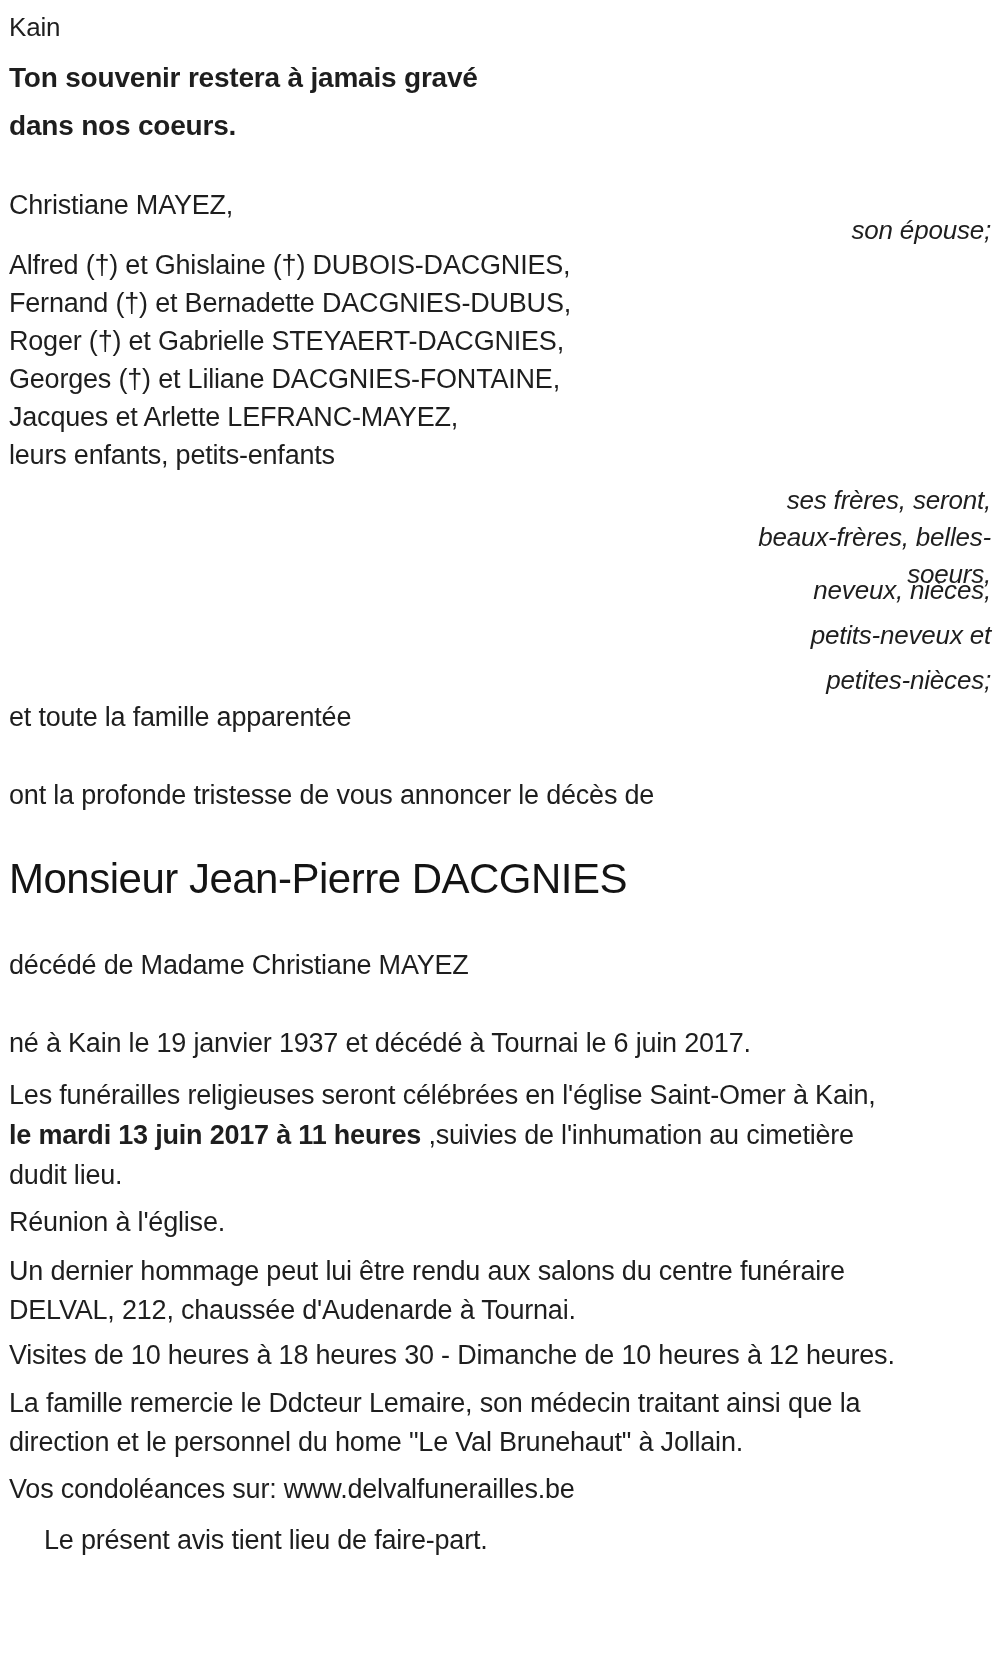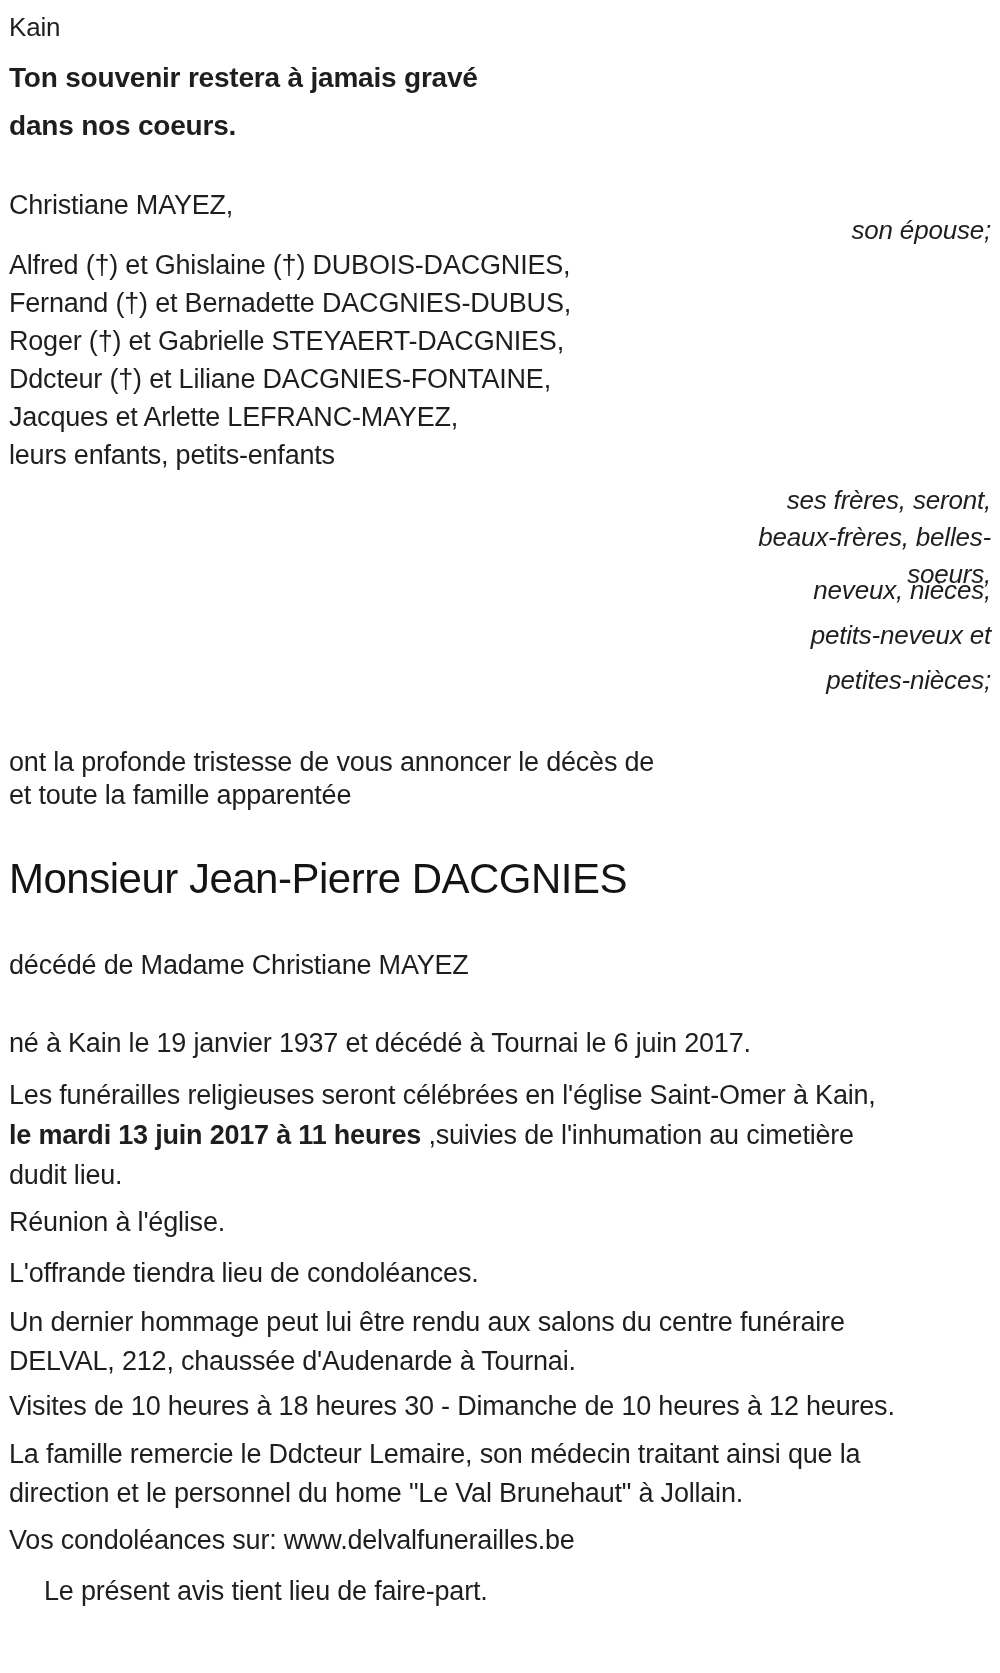--- a/index.html
+++ b/index.html
@@ -69,55 +69,54 @@
     <div>dans nos coeurs.</div>
   </div>
 
   <div class="line spouse-name">Christiane MAYEZ,</div>
   <div class="right-it spouse-relation">son épouse;</div>
 
   <div>
     <div class="line">Alfred (†) et Ghislaine (†) DUBOIS-DACGNIES,</div>
     <div class="line">Fernand (†) et Bernadette DACGNIES-DUBUS,</div>
     <div class="line">Roger (†) et Gabrielle STEYAERT-DACGNIES,</div>
-    <div class="line">Ddcteur (†) et Liliane DACGNIES-FONTAINE,</div>
+    <div class="line">Georges (†) et Liliane DACGNIES-FONTAINE,</div>
     <div class="line">Jacques et Arlette LEFRANC-MAYEZ,</div>
     <div class="line">leurs enfants, petits-enfants</div>
   </div>
 
   <div class="right-it relations-1">
     <div>ses frères, seront,</div>
     <div>beaux-frères, belles-</div>
     <div>soeurs,</div>
   </div>
   <div class="right-it relations-2">
     <div>neveux, nièces,</div>
     <div>petits-neveux et</div>
     <div>petites-nièces;</div>
   </div>
 
+  <div class="line family-rest">et toute la famille apparentée</div>
+
   <div class="line announcement">ont la profonde tristesse de vous annoncer le décès de</div>
-
-  <div class="line family-rest">et toute la famille apparentée</div>
 
   <h1 class="deceased-name">Monsieur Jean-Pierre DACGNIES</h1>
 
   <div class="line spouse-of">décédé de Madame Christiane MAYEZ</div>
 
   <div class="birth-death">né à Kain le 19 janvier 1937 et décédé à Tournai le 6 juin 2017.</div>
 
   <div class="funeral">
     <div>Les funérailles religieuses seront célébrées en l'église Saint-Omer à Kain,</div>
     <div><b>le mardi 13 juin 2017 à 11 heures</b> <span>,suivies de l'inhumation au cimetière</span></div>
     <div>dudit lieu.</div>
   </div>
 
   <div class="para meeting">Réunion à l'église.</div>
 
-  <div class="para offering">L'offrande tiendra lieu de condoléances.</div>
 
   <div class="para tribute">
     <div>Un dernier hommage peut lui être rendu aux salons du centre funéraire</div>
     <div>DELVAL, 212, chaussée d'Audenarde à Tournai.</div>
   </div>
 
   <div class="para visits">Visites de 10 heures à 18 heures 30 - Dimanche de 10 heures à 12 heures.</div>
 
   <div class="para thanks">
     <div>La famille remercie le Ddcteur Lemaire, son médecin traitant ainsi que la</div>

